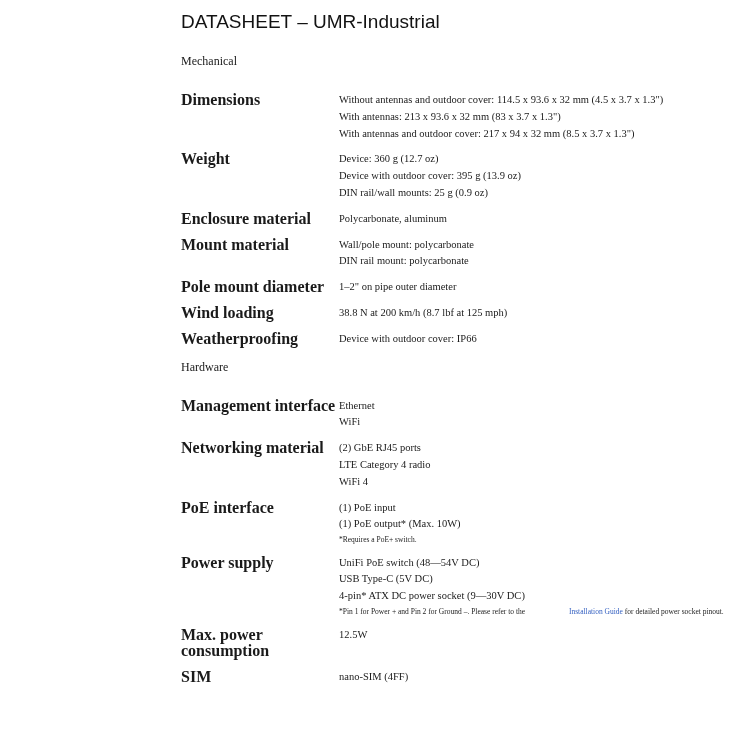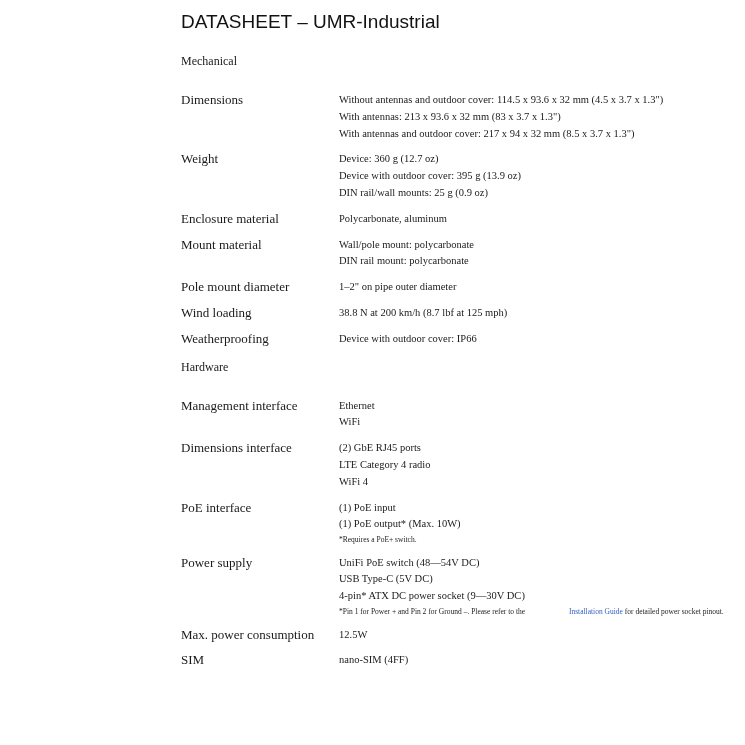--- a/index.html
+++ b/index.html
@@ -38,22 +38,22 @@
     font-weight: normal;
   }
   .spec-row {
     display: flex;
     align-items: flex-start;
     margin-bottom: 9px;
   }
   .spec-label {
     width: 158px;
     flex: 0 0 158px;
-    font-weight: normal;
-    font-size: 13px;
+    font-weight: bold;
+    font-size: 16px;
     line-height: 16.8px;
     color: #1a1a1a;
   }
   .spec-value {
     flex: 1;
     font-size: 10.5px;
     line-height: 16.8px;
     color: #1a1a1a;
   }
   .value-line {
@@ -143,21 +143,21 @@
 
     <div class="spec-row">
       <div class="spec-label">Management interface</div>
       <div class="spec-value">
         <div class="value-line">Ethernet</div>
         <div class="value-line">WiFi</div>
       </div>
     </div>
 
     <div class="spec-row">
-      <div class="spec-label">Dimensions interface</div>
+      <div class="spec-label">Networking material</div>
       <div class="spec-value">
         <div class="value-line">(2) GbE RJ45 ports</div>
         <div class="value-line">LTE Category 4 radio</div>
         <div class="value-line">WiFi 4</div>
       </div>
     </div>
 
     <div class="spec-row">
       <div class="spec-label">PoE interface</div>
       <div class="spec-value">

